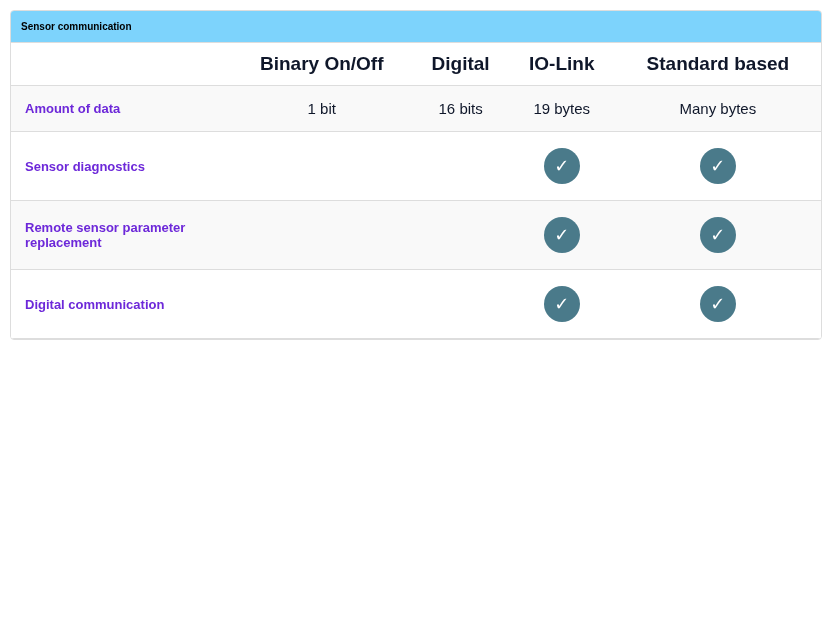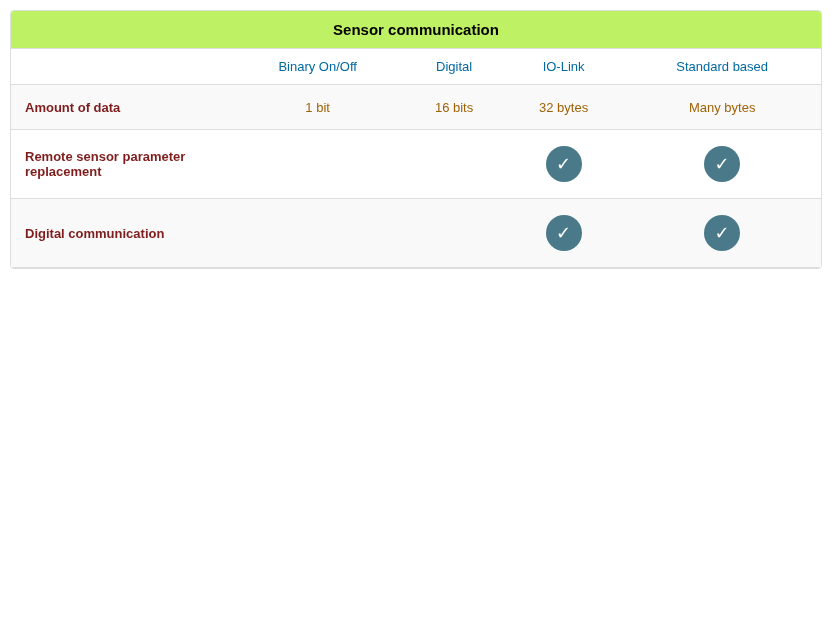--- a/index.html
+++ b/index.html
@@ -12,38 +12,37 @@
       align-items: flex-start;
       padding: 10px;
     }
     .table-wrapper {
       width: 832px;
       border: 1px solid #ddd;
       border-radius: 4px;
       overflow: hidden;
     }
     .table-header {
-      background: #bef264;
-      text-align: center;
+      background: #7dd3fc;
       padding: 10px;
       font-weight: bold;
-      font-size: 15px;
+      font-size: 10px;
       border-bottom: 1px solid #ddd;
     }
     table {
       width: 100%;
       border-collapse: collapse;
     }
     thead tr th {
       background: #fff;
       text-align: center;
       padding: 10px 8px;
-      font-weight: normal;
-      font-size: 13px;
-      color: #0369a1;
+      font-weight: bold;
+      font-size: 19px;
+      color: #0f172a;
       border-bottom: 1px solid #ddd;
     }
     thead tr th:first-child {
       text-align: left;
       width: 220px;
     }
     tbody tr {
       border-bottom: 1px solid #ddd;
     }
     tbody tr:nth-child(odd) {
@@ -54,27 +53,27 @@
     }
     tbody tr td {
       padding: 14px 8px;
       text-align: center;
       vertical-align: middle;
     }
     tbody tr td:first-child {
       text-align: left;
       font-weight: bold;
       font-size: 13px;
-      color: #7f1d1d;
+      color: #6d28d9;
       padding-left: 14px;
       width: 220px;
     }
     .data-text {
-      color: #a16207;
-      font-size: 13px;
+      color: #0f172a;
+      font-size: 15px;
     }
     .check-icon {
       display: inline-flex;
       align-items: center;
       justify-content: center;
       width: 36px;
       height: 36px;
       border-radius: 50%;
       background: #4a7a8a;
       color: white;
@@ -114,22 +113,37 @@
         <th>Digital</th>
         <th>IO-Link</th>
         <th>Standard based</th>
       </tr>
     </thead>
     <tbody id="table-body">
     <tr>
           <td>Amount of data</td>
           <td><span class="data-text">1 bit</span></td>
           <td><span class="data-text">16 bits</span></td>
-          <td><span class="data-text">32 bytes</span></td>
+          <td><span class="data-text">19 bytes</span></td>
           <td><span class="data-text">Many bytes</span></td>
+        </tr>
+        <tr>
+          <td>Sensor diagnostics</td>
+          <td></td>
+          <td></td>
+          <td>
+            <div class="icons-cell">
+              <span class="check-icon">✓</span>
+            </div>
+          </td>
+          <td>
+            <div class="icons-cell">
+              <span class="check-icon">✓</span>
+            </div>
+          </td>
         </tr>
         <tr>
           <td>Remote sensor parameter replacement</td>
           <td></td>
           <td></td>
           <td>
             <div class="icons-cell">
               <span class="check-icon">✓</span>
             </div>
           </td>

